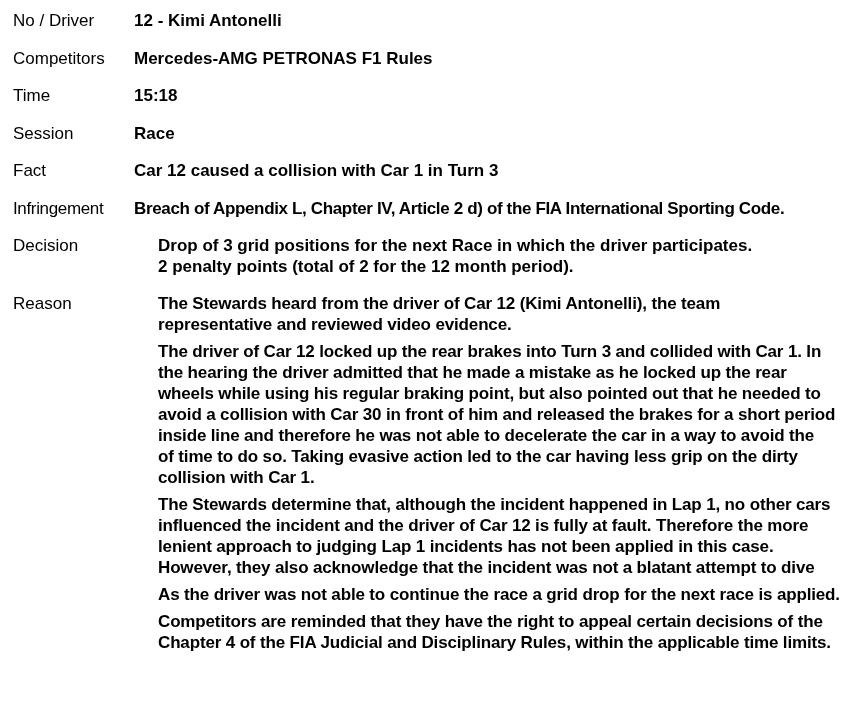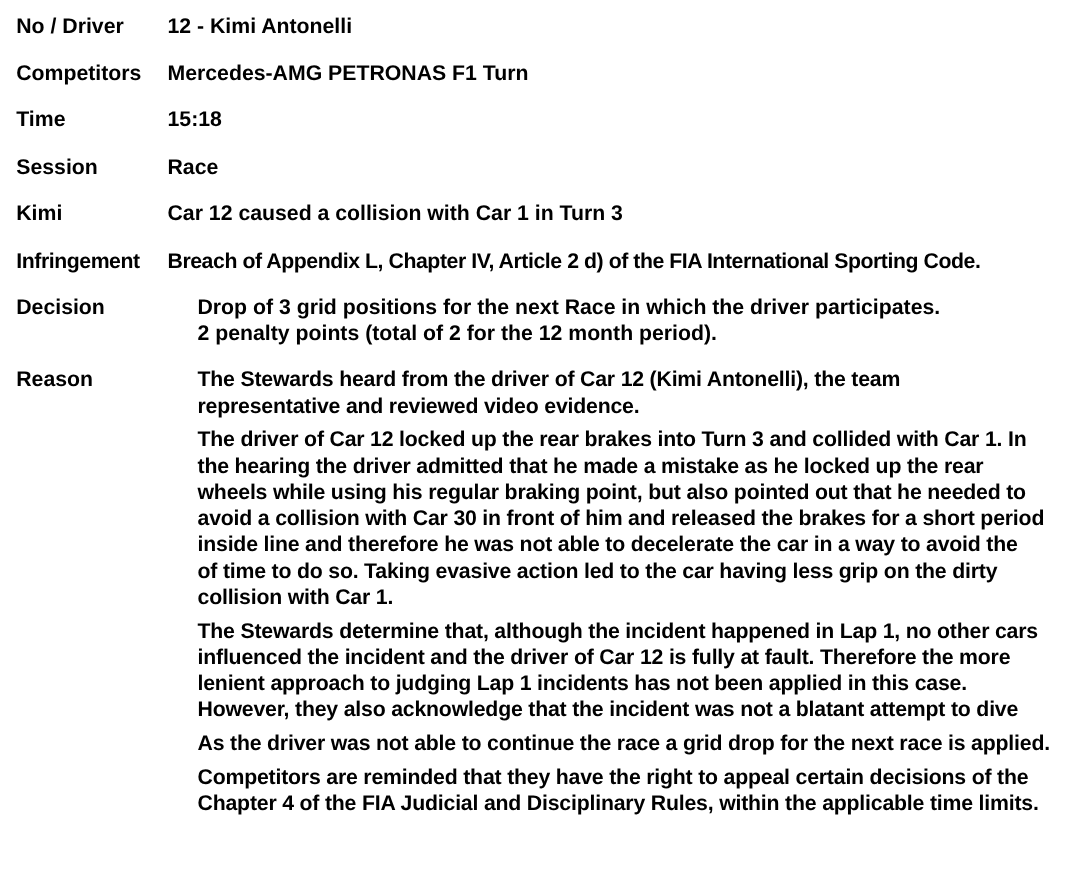--- a/index.html
+++ b/index.html
@@ -3,21 +3,21 @@
 <meta charset="utf-8">
 <style>
   html, body { margin: 0; padding: 0; background: #ffffff; }
   body {
     width: 863px; height: 710px; overflow: hidden; position: relative;
     font-family: "Liberation Sans", sans-serif; color: #000000;
   }
   .row { position: absolute; left: 0; width: 863px; }
   .label {
     position: absolute; left: 13px; top: 0;
-    font-weight: bold; font-size: 17px; line-height: 21px;
+    font-weight: normal; font-size: 17px; line-height: 21px;
     white-space: nowrap;
     text-align: center;
   }
   .value {
     position: absolute; left: 134px; top: 0; width: 720px;
     font-size: 17px; line-height: 21px; font-weight: bold;
   }
   .value .line { display: block; white-space: nowrap; margin-left: 24px; }
   .para { margin: 0 0 6px 0; }
   .para .line { display: block; white-space: nowrap; letter-spacing: -0.15px; }
@@ -26,35 +26,35 @@
 </head>
 <body>
 
 <div class="row" style="top:10px;">
   <div class="label">No / Driver</div>
   <div class="value">12 - Kimi Antonelli</div>
 </div>
 
 <div class="row" style="top:48px;">
   <div class="label">Competitors</div>
-  <div class="value">Mercedes-AMG PETRONAS F1 Turn</div>
+  <div class="value">Mercedes-AMG PETRONAS F1 Rules</div>
 </div>
 
 <div class="row" style="top:85px;">
   <div class="label">Time</div>
   <div class="value">15:18</div>
 </div>
 
 <div class="row" style="top:123px;">
   <div class="label">Session</div>
   <div class="value">Race</div>
 </div>
 
 <div class="row" style="top:160px;">
-  <div class="label">Kimi</div>
+  <div class="label">Fact</div>
   <div class="value">Car 12 caused a collision with Car 1 in Turn 3</div>
 </div>
 
 <div class="row" style="top:198px;">
   <div class="label narrow">Infringement</div>
   <div class="value narrow">Breach of Appendix L, Chapter IV, Article 2 d) of the FIA International Sporting Code.</div>
 </div>
 
 <div class="row" style="top:235px;">
   <div class="label">Decision</div>

